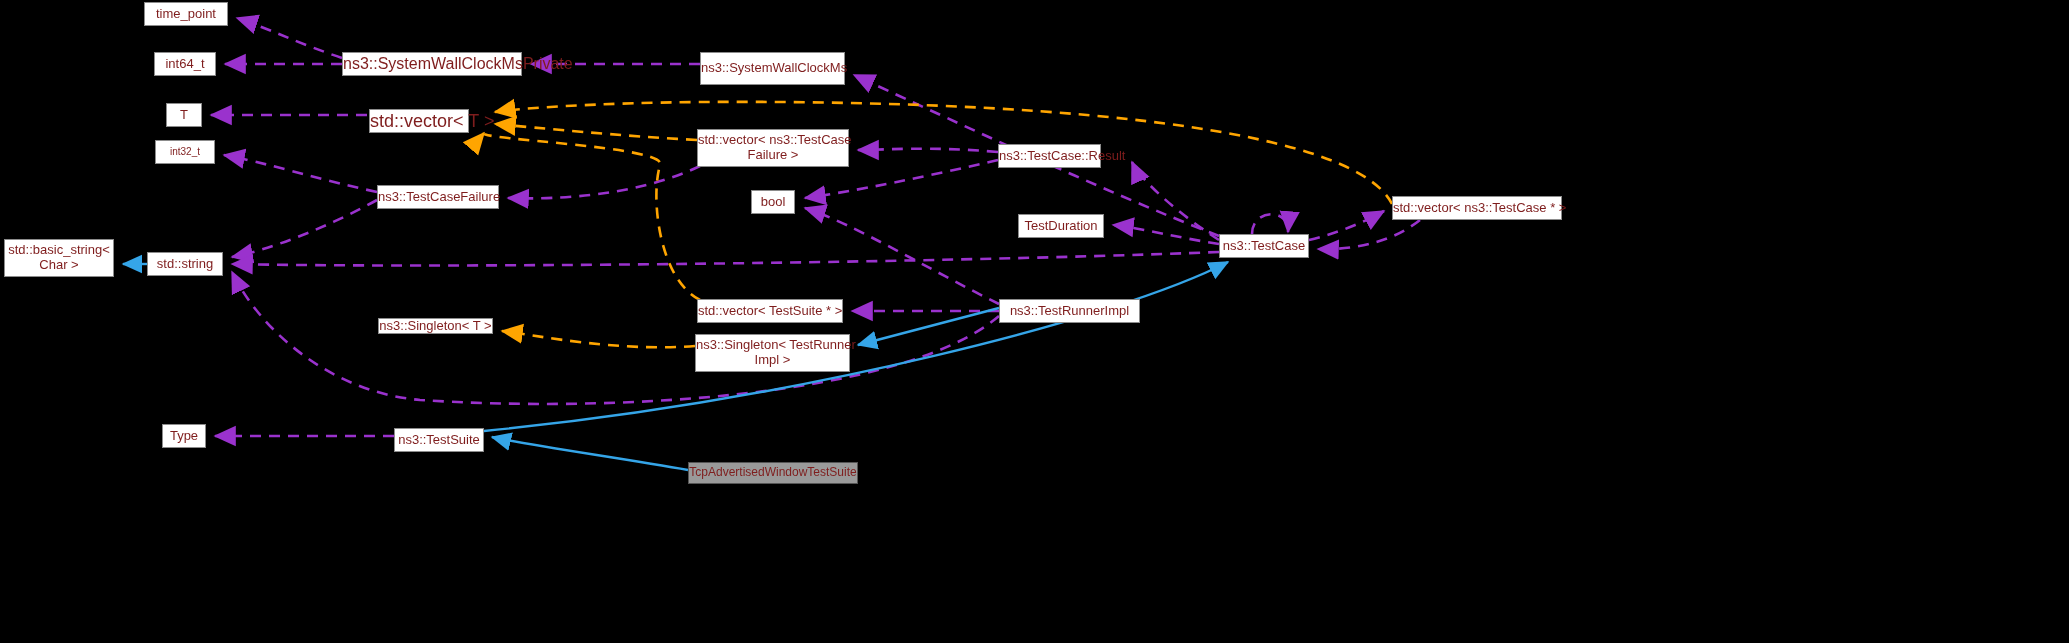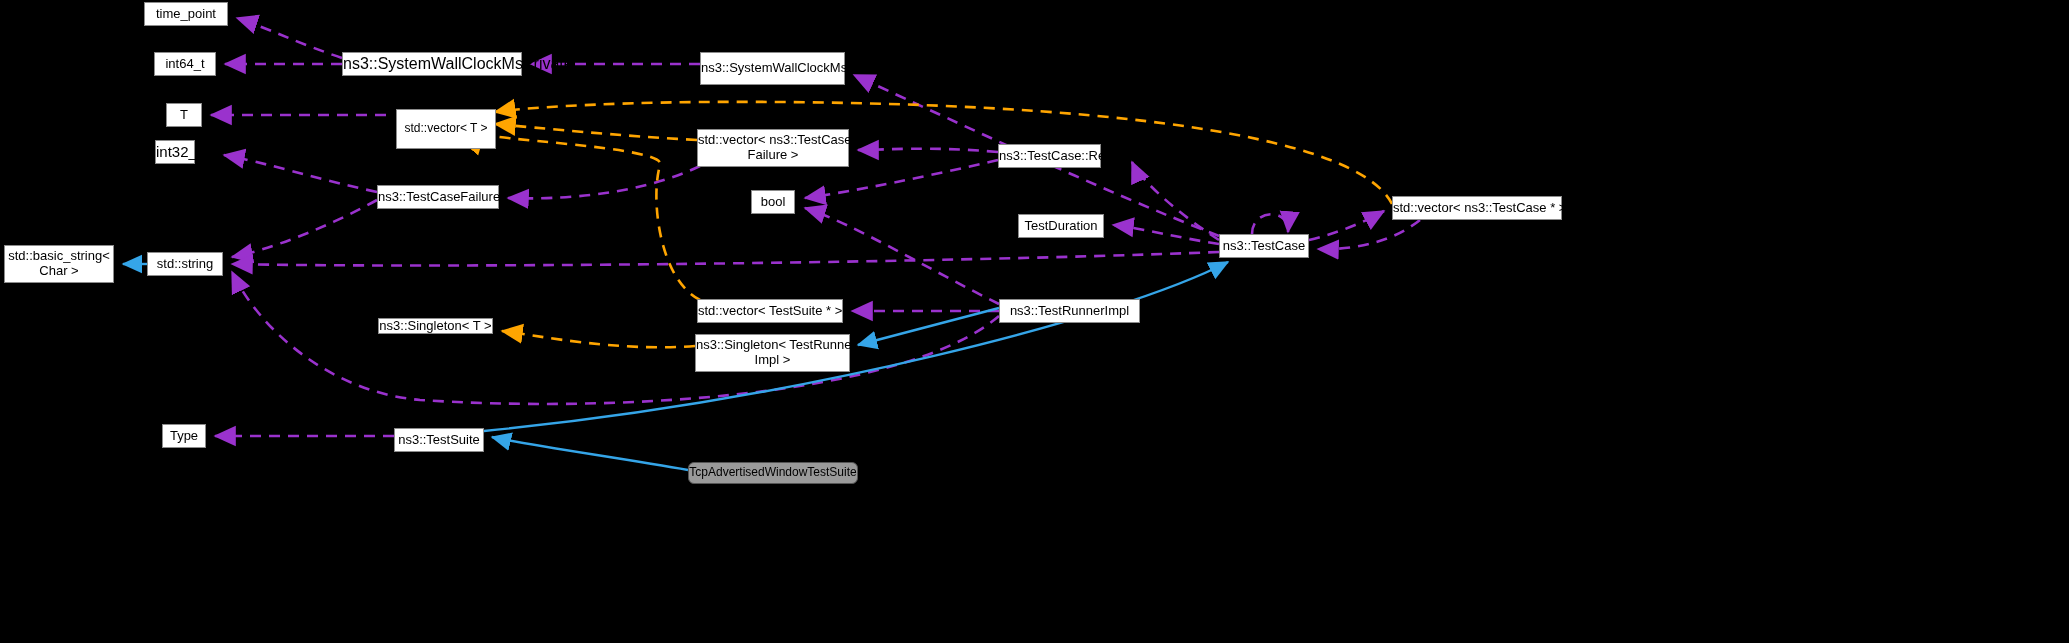--- a/index.html
+++ b/index.html
@@ -1,22 +1,22 @@
 <!DOCTYPE html>
 <html><head>
 <meta charset="utf-8">
 <style>
   html,body{margin:0;padding:0;background:#000;}
   #canvas{position:relative;width:2069px;height:643px;background:#000;overflow:hidden;
           font-family:"Liberation Sans","DejaVu Sans",sans-serif;}
   svg.edges{position:absolute;left:0;top:0;width:2069px;height:643px;}
   .node{position:absolute;box-sizing:border-box;background:#fff;border:1px solid #8c8c8c;
-        color:#000000;display:flex;align-items:center;justify-content:center;
+        color:#7f1d1d;display:flex;align-items:center;justify-content:center;
         text-align:center;line-height:1.12;white-space:pre;letter-spacing:0px;}
-  .node.current{background:#9a9a9a;border-color:#555;border-radius:6px;}
+  .node.current{background:#9a9a9a;border-color:#555;}
   .nlabel{display:block;width:100%;pointer-events:none;}
 </style>
 </head>
 <body>
 
 <div id="canvas">
 
   <svg class="edges" viewBox="0 0 2069 643" xmlns="http://www.w3.org/2000/svg">
     <defs>
       <marker id="ah-purple" markerWidth="9" markerHeight="9" refX="8" refY="4.5" orient="auto">
@@ -76,46 +76,46 @@
   </div>
   <div class="node" style="left:342px;top:52px;width:180px;height:24px;font-size:16px">
     <span class="nlabel">ns3::SystemWallClockMsPrivate</span>
   </div>
   <div class="node" style="left:700px;top:52px;width:145px;height:33px;font-size:13px">
     <span class="nlabel">ns3::SystemWallClockMs</span>
   </div>
   <div class="node" style="left:166px;top:103px;width:36px;height:24px;font-size:13px">
     <span class="nlabel">T</span>
   </div>
-  <div class="node" style="left:396px;top:109px;width:100px;height:40px;font-size:12px">
+  <div class="node" style="left:369px;top:109px;width:100px;height:24px;font-size:18px">
     <span class="nlabel">std::vector&lt; T &gt;</span>
   </div>
   <div class="node" style="left:697px;top:129px;width:152px;height:38px;font-size:13px">
     <span class="nlabel">std::vector&lt; ns3::TestCase
 Failure &gt;</span>
   </div>
-  <div class="node" style="left:155px;top:140px;width:40px;height:24px;font-size:15px">
+  <div class="node" style="left:155px;top:140px;width:60px;height:24px;font-size:10px">
     <span class="nlabel">int32_t</span>
   </div>
   <div class="node" style="left:998px;top:144px;width:103px;height:24px;font-size:13px">
     <span class="nlabel">ns3::TestCase::Result</span>
   </div>
   <div class="node" style="left:377px;top:185px;width:122px;height:24px;font-size:13px">
     <span class="nlabel">ns3::TestCaseFailure</span>
   </div>
   <div class="node" style="left:751px;top:190px;width:44px;height:24px;font-size:13px">
     <span class="nlabel">bool</span>
   </div>
   <div class="node" style="left:1392px;top:196px;width:170px;height:24px;font-size:13px">
     <span class="nlabel">std::vector&lt; ns3::TestCase * &gt;</span>
   </div>
   <div class="node" style="left:1018px;top:214px;width:86px;height:24px;font-size:13px">
     <span class="nlabel">TestDuration</span>
   </div>
-  <div class="node" style="left:4px;top:245px;width:110px;height:38px;font-size:13px">
+  <div class="node" style="left:4px;top:239px;width:110px;height:38px;font-size:13px">
     <span class="nlabel">std::basic_string&lt;
 Char &gt;</span>
   </div>
   <div class="node" style="left:1219px;top:234px;width:90px;height:24px;font-size:13px">
     <span class="nlabel">ns3::TestCase</span>
   </div>
   <div class="node" style="left:147px;top:252px;width:76px;height:24px;font-size:13px">
     <span class="nlabel">std::string</span>
   </div>
   <div class="node" style="left:697px;top:299px;width:146px;height:24px;font-size:13px">

